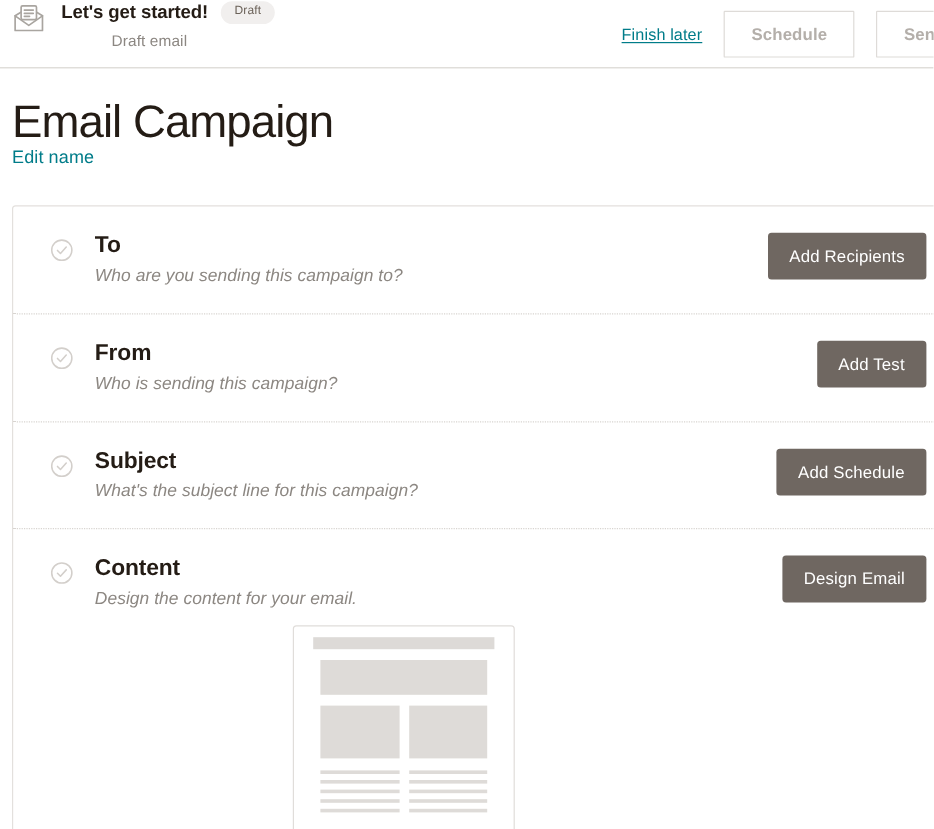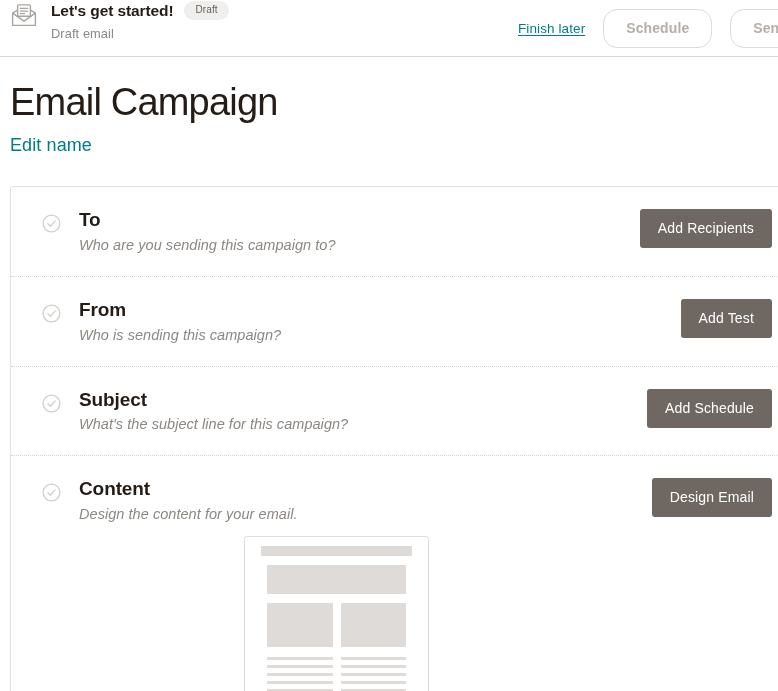--- a/index.html
+++ b/index.html
@@ -65,20 +65,21 @@
     padding: 4px 11px 5px 11px;
     line-height: 1;
     letter-spacing: 0.1px;
   }
 
   .subtitle {
     font-size: 12.8px;
     color: #8c8782;
     margin-top: 6px;
     letter-spacing: 0.1px;
+    margin-left: 42px;
   }
 
   .topbar-right {
     position: absolute;
     left: 518px;
     top: 0;
     height: 57px;
     display: flex;
     align-items: center;
     gap: 18px;
@@ -93,43 +94,42 @@
     cursor: pointer;
     letter-spacing: 0.1px;
   }
 
   .ghost-btn {
     border: 1px solid #dedbd8;
     background: #ffffff;
     color: #b4afaa;
     font-size: 14px;
     font-weight: bold;
-    border-radius: 14px;
+    border-radius: 1px;
     padding: 11px 22px 12px 22px;
     line-height: 1;
     cursor: default;
     font-family: inherit;
     letter-spacing: 0.1px;
   }
 
   
   .page-head { padding: 26px 0 0 10px; }
 
   .page-title {
     font-size: 38px;
     font-weight: normal;
     color: #241c15;
     letter-spacing: -0.8px;
     line-height: 1.05;
   }
 
   .edit-name {
     display: inline-block;
-    margin-top: 12px;
-    font-size: 18px;
+    font-size: 15px;
     color: #007c89;
     cursor: pointer;
     letter-spacing: 0.1px;
   }
 
   
   .card {
     margin: 30px 0 0 10px;
     width: 790px;           
     border: 1px solid #e3e0dd;

